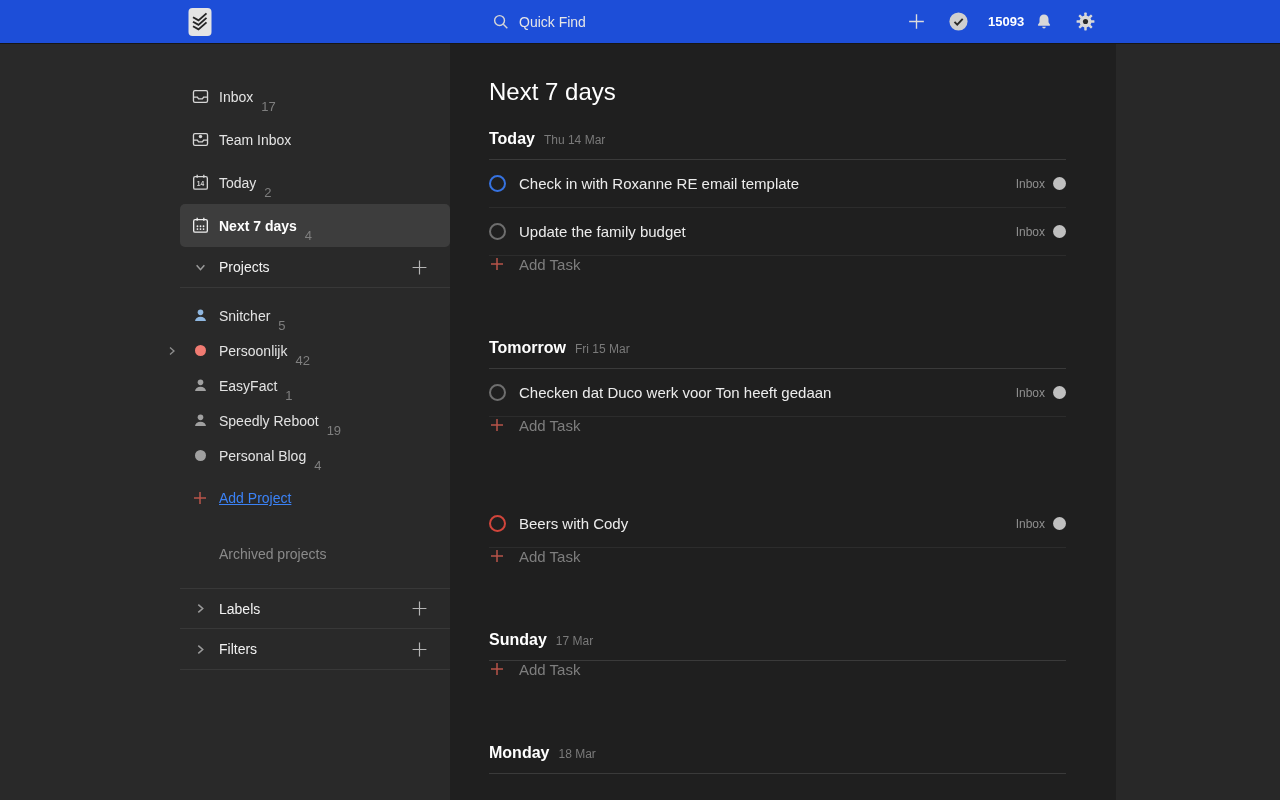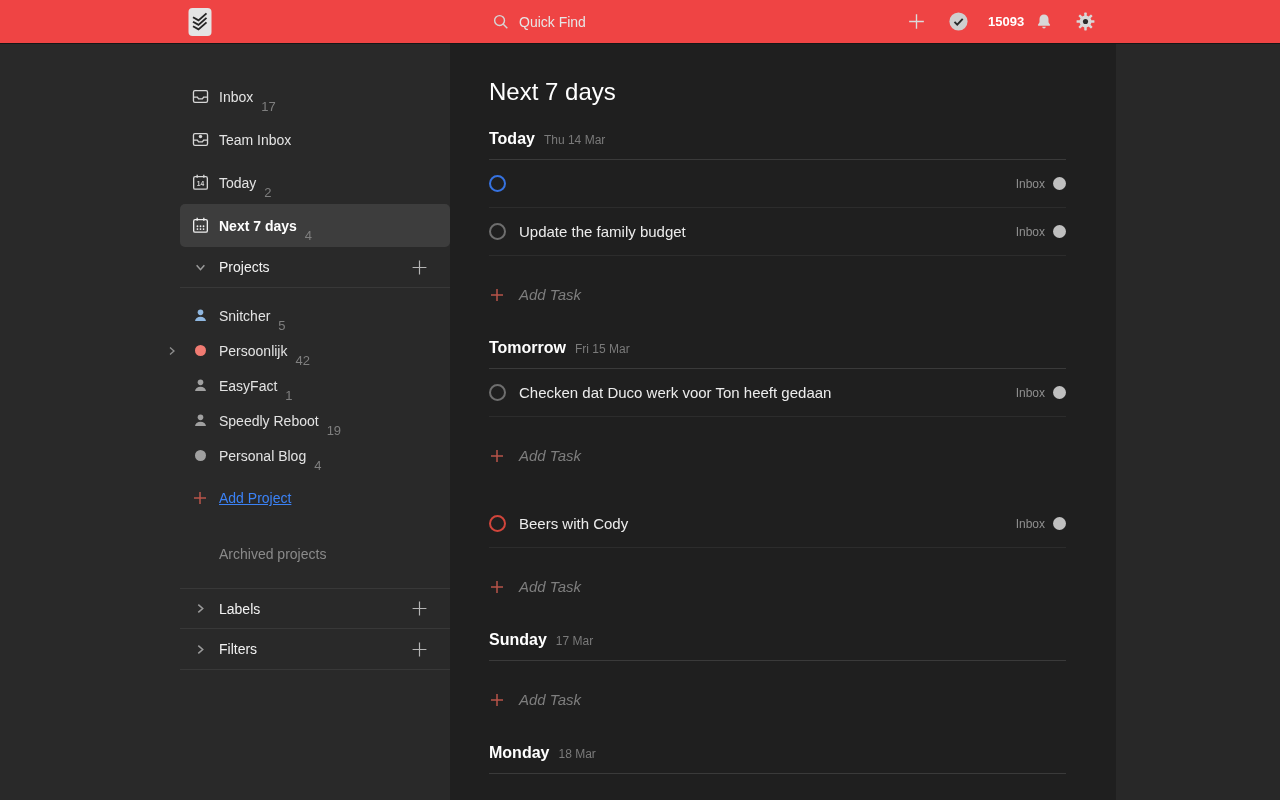--- a/index.html
+++ b/index.html
@@ -1,21 +1,21 @@
 <!DOCTYPE html>
 <html><head>
 <meta charset="utf-8">
 <style>
   * { margin:0; padding:0; box-sizing:border-box; }
   html,body { width:1280px; height:800px; overflow:hidden; background:#282828;
               font-family:"Liberation Sans", sans-serif; }
 
   
   .topbar { position:absolute; left:0; top:0; width:1280px; height:44px;
-            background:#ef4444; border-bottom:1px solid #161616; z-index:10; }
+            background:#1d4ed8; border-bottom:1px solid #161616; z-index:10; }
   .tb-item { position:absolute; top:0; height:43px; display:flex; align-items:center; }
   .tb-logo { left:188px; }
   .tb-search { left:490px; gap:9px; color:#e6e6e6; font-size:14px; cursor:pointer; }
   .tb-add { left:906px; cursor:pointer; }
   .tb-karma { left:948px; gap:19px; color:#ffffff; font-size:13px; font-weight:bold; cursor:pointer; }
   .tb-bell { left:1035px; cursor:pointer; }
   .tb-gear { left:1076px; cursor:pointer; }
 
   
   .sidebar { position:absolute; left:0; top:44px; width:450px; height:756px;
@@ -52,21 +52,21 @@
   .sec-day { font-size:16px; font-weight:bold; color:#ffffff; }
   .sec-date { font-size:12px; color:#7a7a7a; margin-left:9px; }
   .trow { display:flex; align-items:center; height:48px; border-bottom:1px solid #2c2c2c; }
   .tcircle { width:17px; height:17px; border-radius:50%; border:2px solid #6e6e6e;
              flex:none; cursor:pointer; }
   .ttitle { margin-left:13px; font-size:15px; color:#ececec; }
   .tspacer { flex:1; }
   .tproj { font-size:12px; color:#8f8f8f; }
   .tdot { width:13px; height:13px; border-radius:50%; background:#bfbfbf;
           margin-left:8px; flex:none; }
-  .addtask { display:flex; align-items:flex-end; height:47px; cursor:pointer;font-style:italic; }
+  .addtask { display:flex; align-items:flex-start; height:47px; cursor:pointer; }
   .at-lbl { margin-left:14px; font-size:15px; color:#7e7e7e; }
 </style>
 </head>
 <body>
 
 <div class="topbar">
   <div class="tb-item tb-logo">
     <svg width="24" height="30" viewBox="0 0 24 30">
       <rect x="0.5" y="1" width="23" height="28" rx="4" fill="#e4e4e4"></rect>
       <g fill="none" stroke="#252525" stroke-width="1.9">
@@ -306,20 +306,21 @@
 <div class="content">
   <div class="page-title">Next 7 days</div>
   <div id="section-list">
       <div class="sec">
     <div class="sec-h">
       <span class="sec-day">Today</span><span class="sec-date">Thu 14 Mar</span>
     </div>
     <div>
           <div class="trow">
     <span class="tcircle" style="border-color: rgb(54, 114, 224);"></span>
+    <span class="ttitle">Check in with Roxanne RE email template</span>
     <span class="tspacer"></span>
     <span class="tproj">Inbox</span>
     <span class="tdot"></span>
   </div>
           <div class="trow">
     <span class="tcircle" style="border-color: rgb(110, 110, 110);"></span>
     <span class="ttitle">Update the family budget</span>
     <span class="tspacer"></span>
     <span class="tproj">Inbox</span>
     <span class="tdot"></span>

